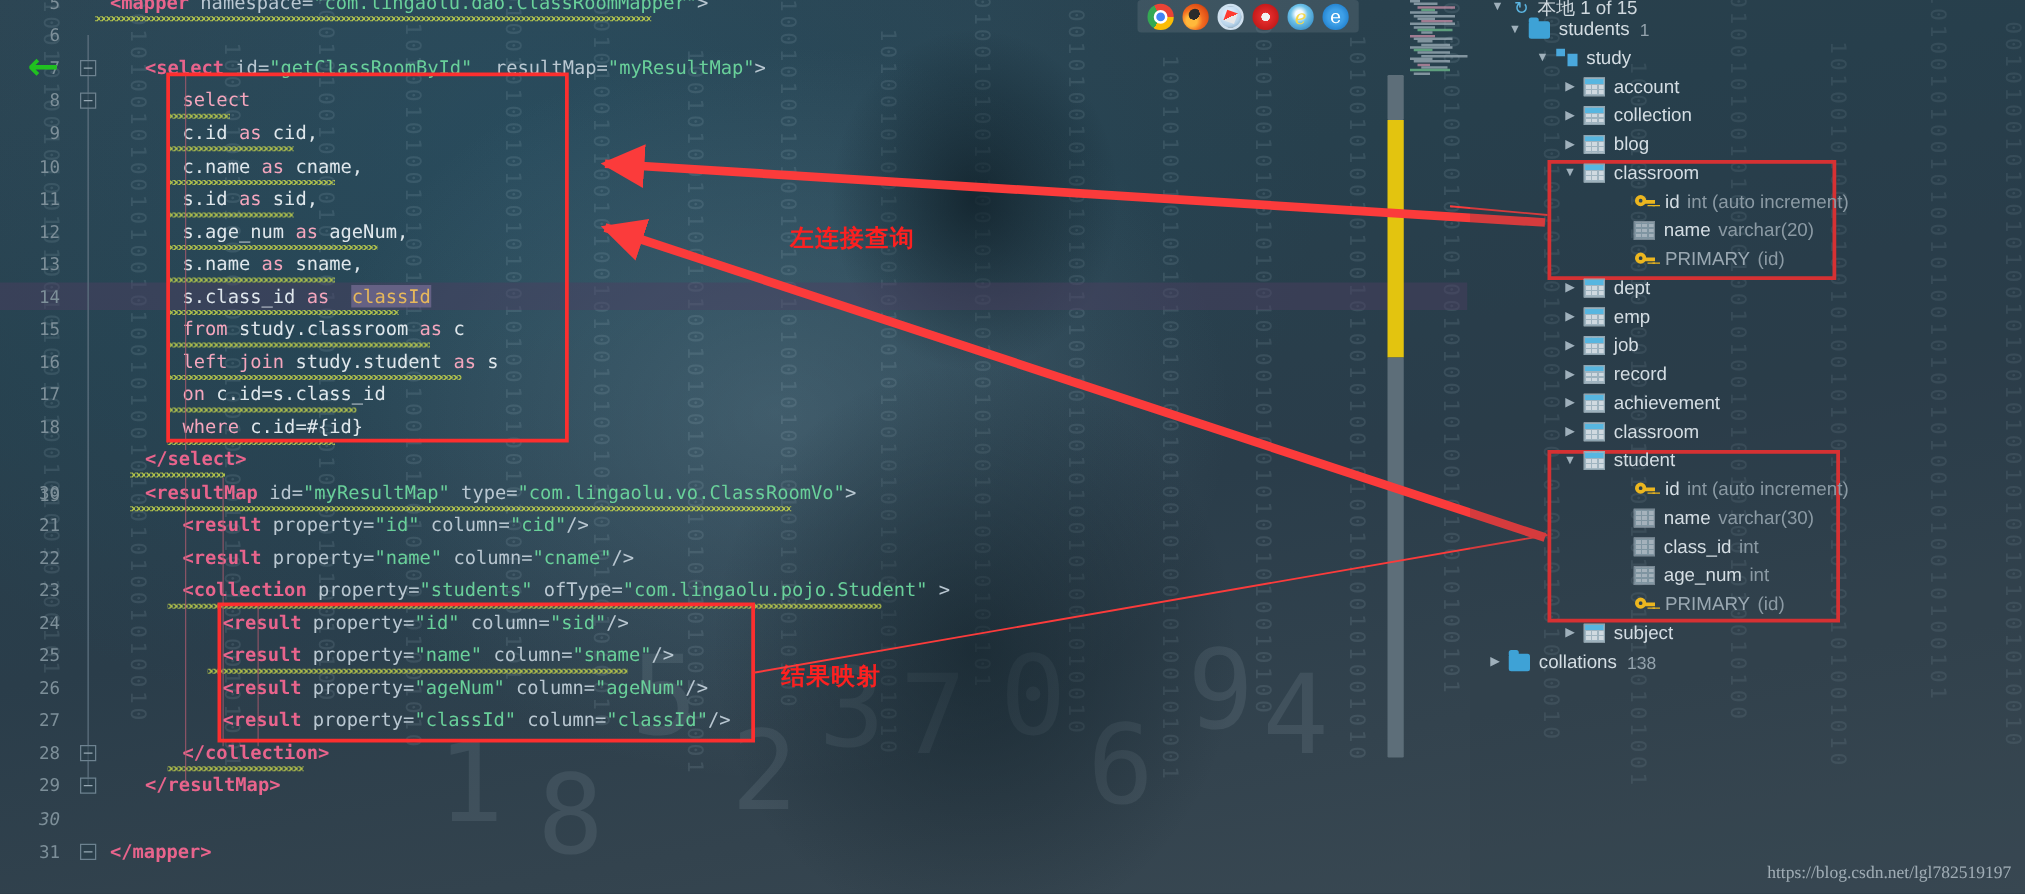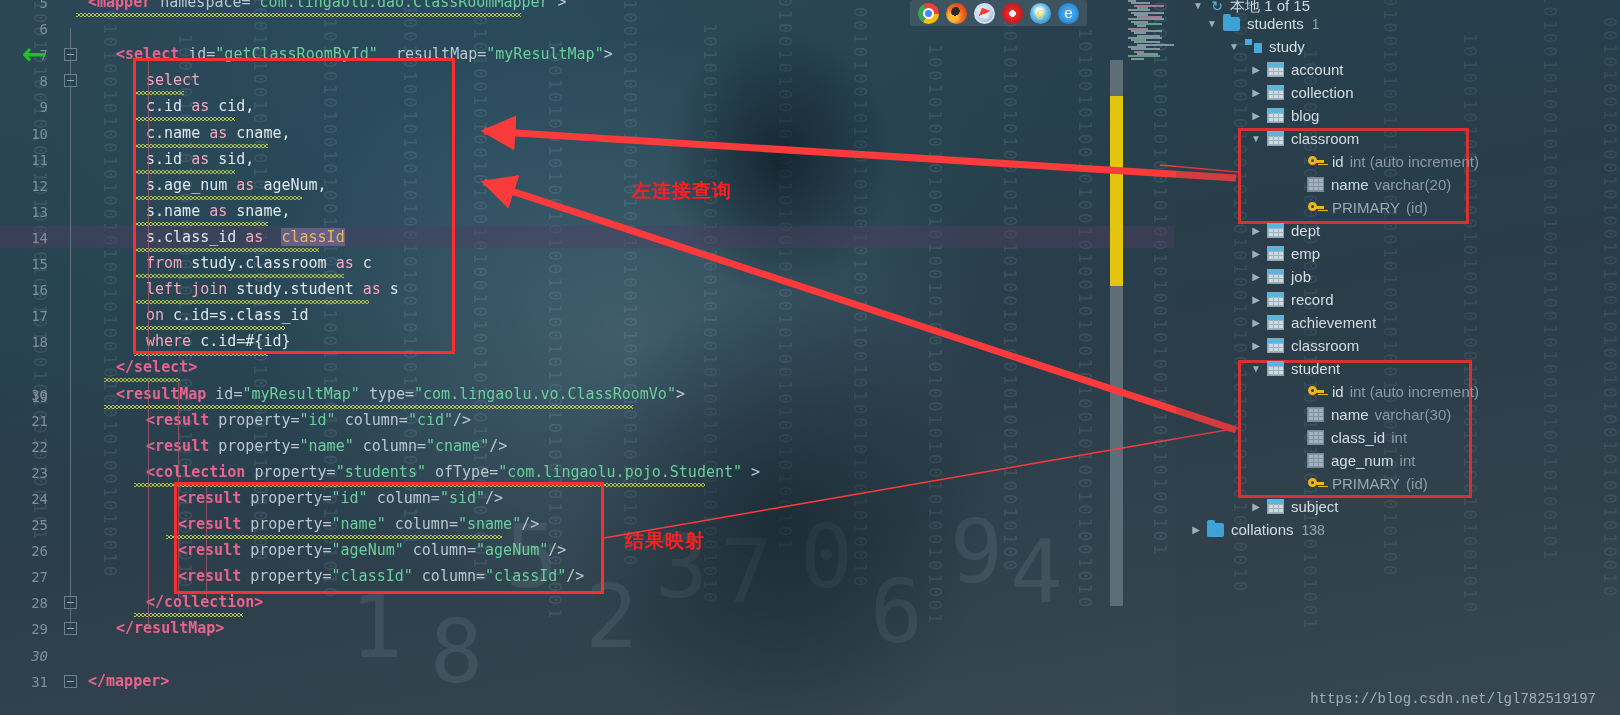--- a/index.html
+++ b/index.html
@@ -229,23 +229,23 @@
   .pkname { color: #9aa8b2; }
   .counter { color: #93a2ac; margin-left: 8px; font-size: 14px; }
   .header-row {
     position: absolute; left: 0; top: -4px; height: 20px;
     display:flex; align-items:center; color:#cfd8de;
     font-family: "Liberation Sans", sans-serif; font-size: 15px;
   }
   .ic-refresh { width:16px;height:16px;margin-right:5px;color:#5bb4e0;font-size:14px;line-height:16px;text-align:center; }
 
   .watermark {
-    position: absolute; right: 24px; bottom: 8px;
+    position: absolute; right: 11px; bottom: 8px;
     color: rgba(225,235,242,0.62);
-    font-family: Liberation Mono, monospace;
+    font-family: Liberation Serif, serif;
     font-size: 14px;
   }
 </style>
 </head>
 <body>
 
 <div id="root">
 
   <div class="wallpaper" id="wallpaper"><span class="col" style="left:30px; top:-40px;">01010010100101001010010100101001010010100101</span><span class="col" style="left:100px; top:-3px;">00101001010010100101001010010100101001010010</span><span class="col" style="left:175px; top:34px;">10010100101001010010100101001010010100101001</span><span class="col" style="left:250px; top:-19px;">01001010010100101001010010100101001010010100</span><span class="col" style="left:320px; top:18px;">10100101001010010100101001010010100101001010</span><span class="col" style="left:400px; top:-35px;">01010010100101001010010100101001010010100101</span><span class="col" style="left:470px; top:2px;">00101001010010100101001010010100101001010010</span><span class="col" style="left:545px; top:39px;">10010100101001010010100101001010010100101001</span><span class="col" style="left:620px; top:-14px;">01001010010100101001010010100101001010010100</span><span class="col" style="left:700px; top:23px;">10100101001010010100101001010010100101001010</span><span class="col" style="left:775px; top:-30px;">01010010100101001010010100101001010010100101</span><span class="col" style="left:850px; top:7px;">00101001010010100101001010010100101001010010</span><span class="col" style="left:925px; top:44px;">10010100101001010010100101001010010100101001</span><span class="col" style="left:1000px; top:-9px;">01001010010100101001010010100101001010010100</span><span class="col" style="left:1075px; top:28px;">10100101001010010100101001010010100101001010</span><span class="col" style="left:1150px; top:-25px;">01010010100101001010010100101001010010100101</span><span class="col" style="left:1230px; top:12px;">00101001010010100101001010010100101001010010</span><span class="col" style="left:1300px; top:49px;">10010100101001010010100101001010010100101001</span><span class="col" style="left:1380px; top:-4px;">01001010010100101001010010100101001010010100</span><span class="col" style="left:1460px; top:33px;">10100101001010010100101001010010100101001010</span><span class="col" style="left:1540px; top:-20px;">01010010100101001010010100101001010010100101</span><span class="col" style="left:1600px; top:17px;">00101001010010100101001010010100101001010010</span></div>
   <div class="bigdigits" id="bigdigits">

